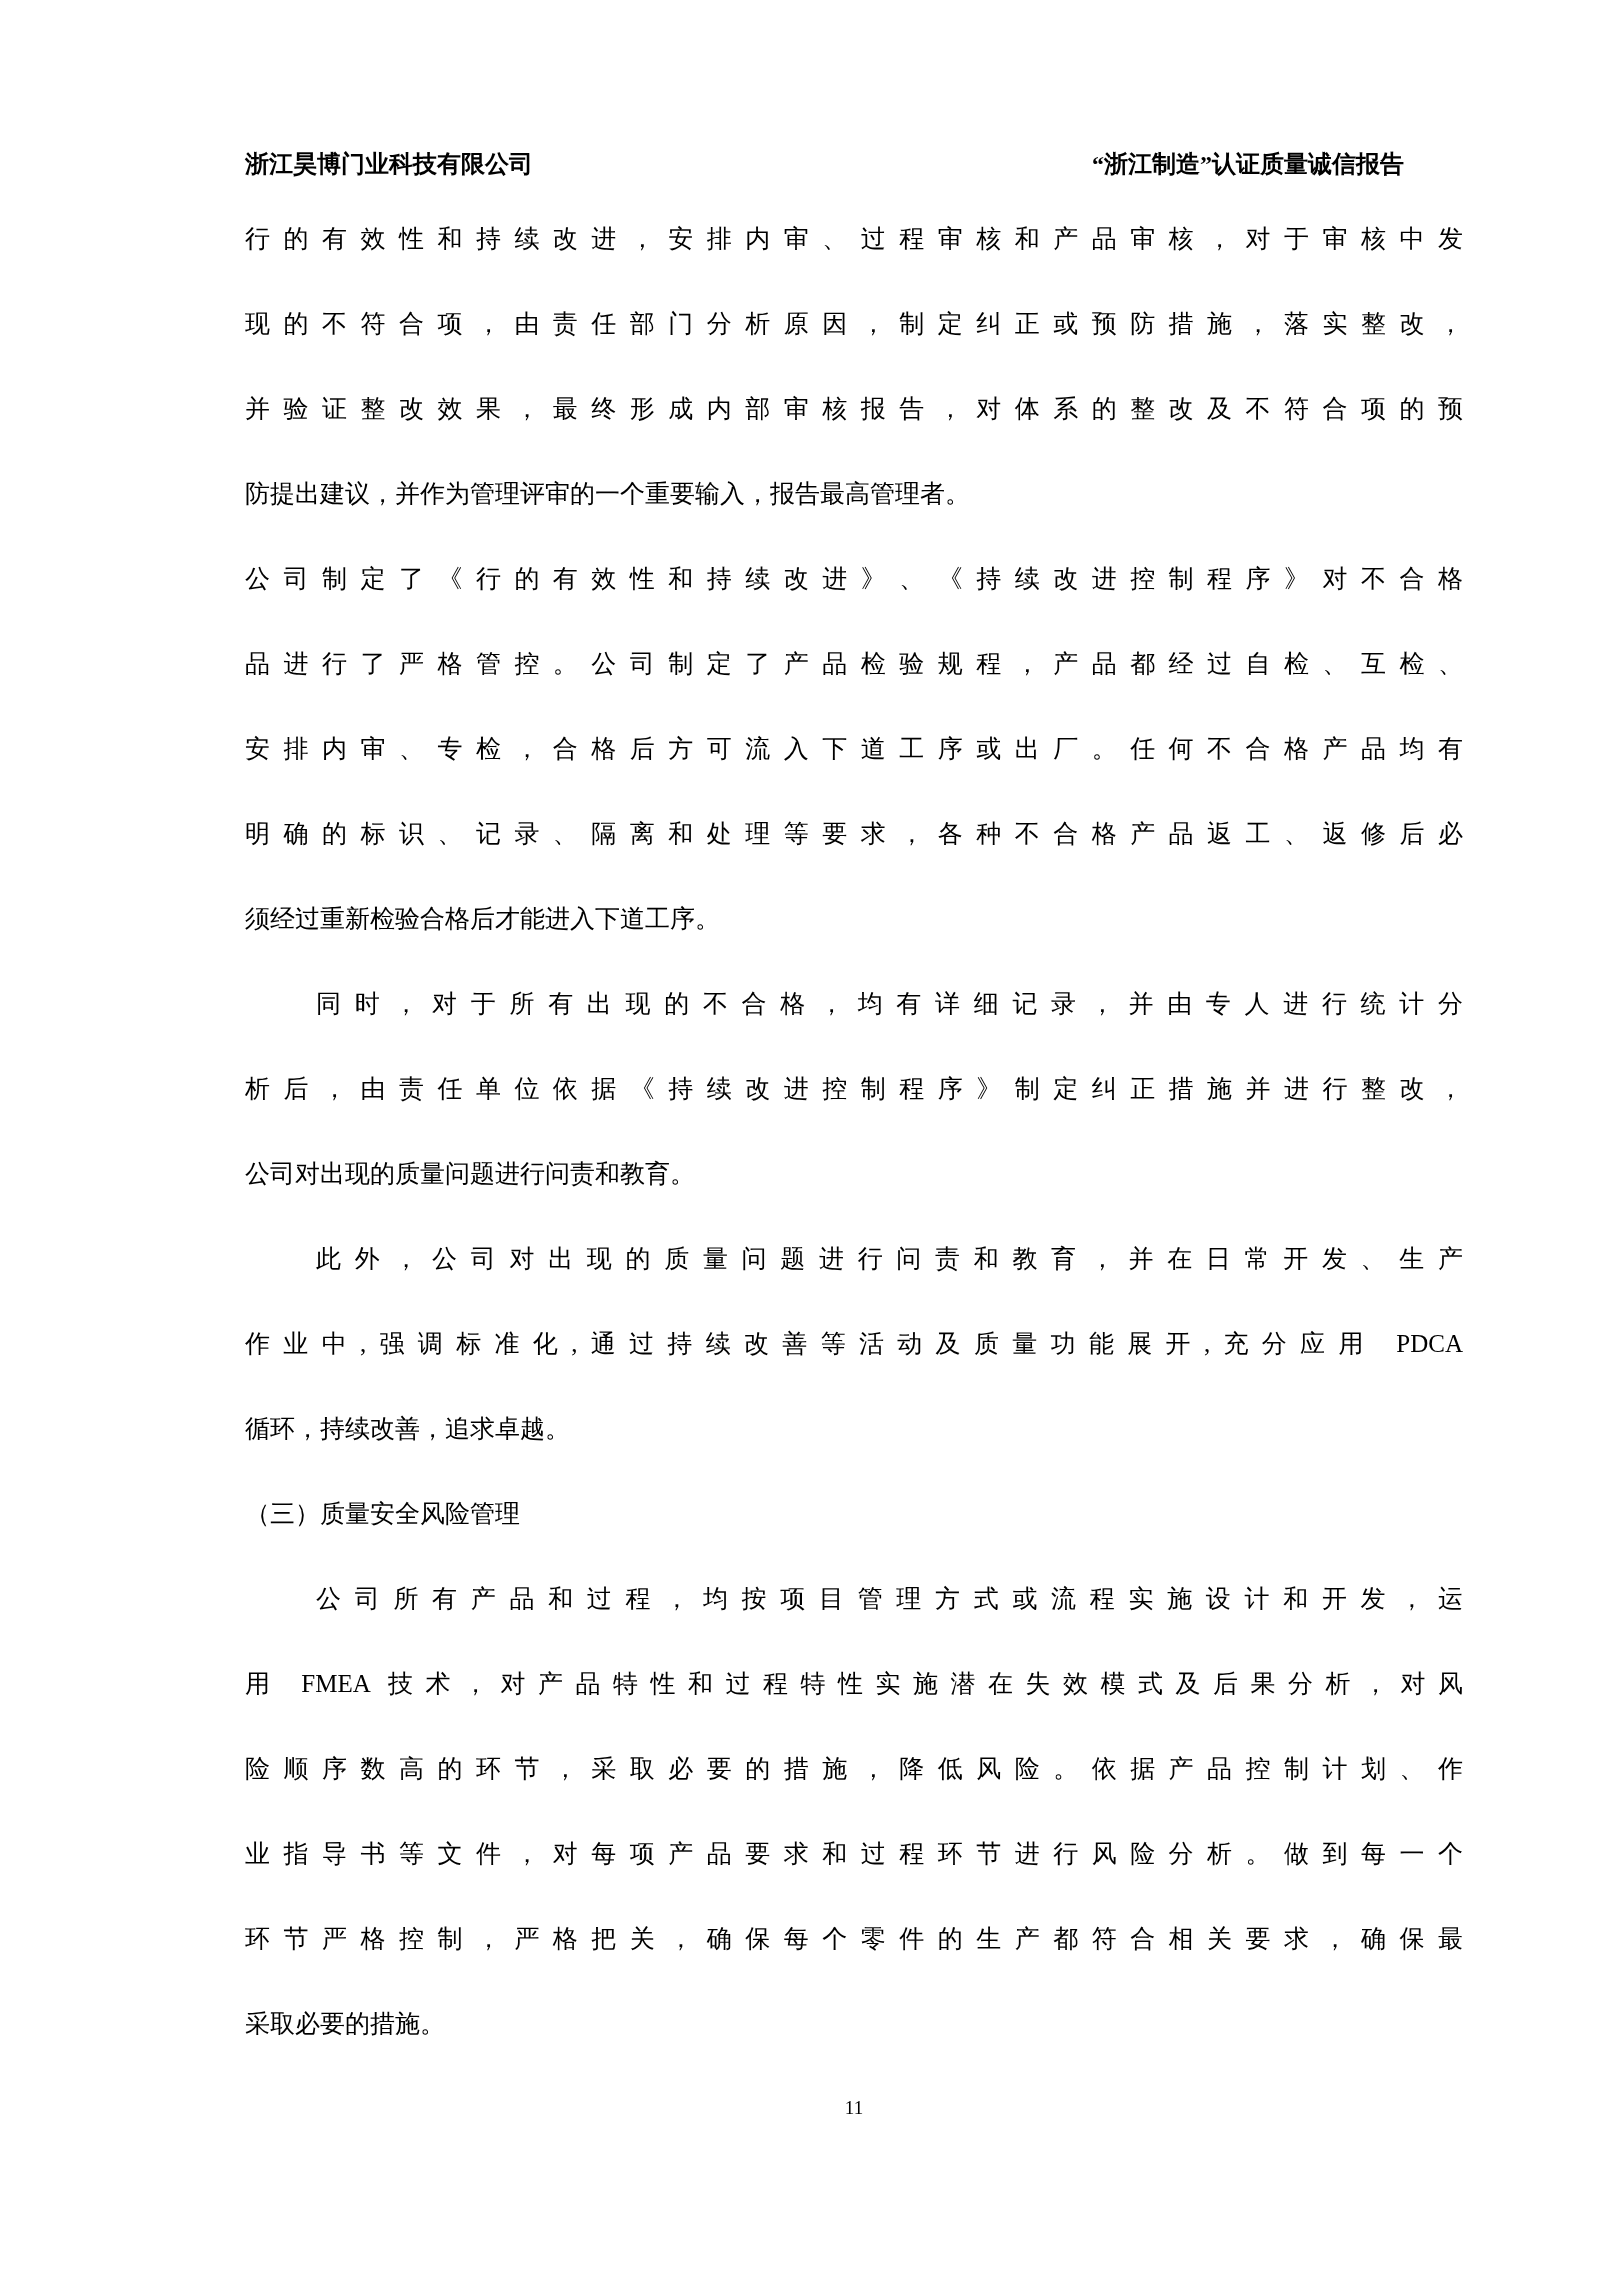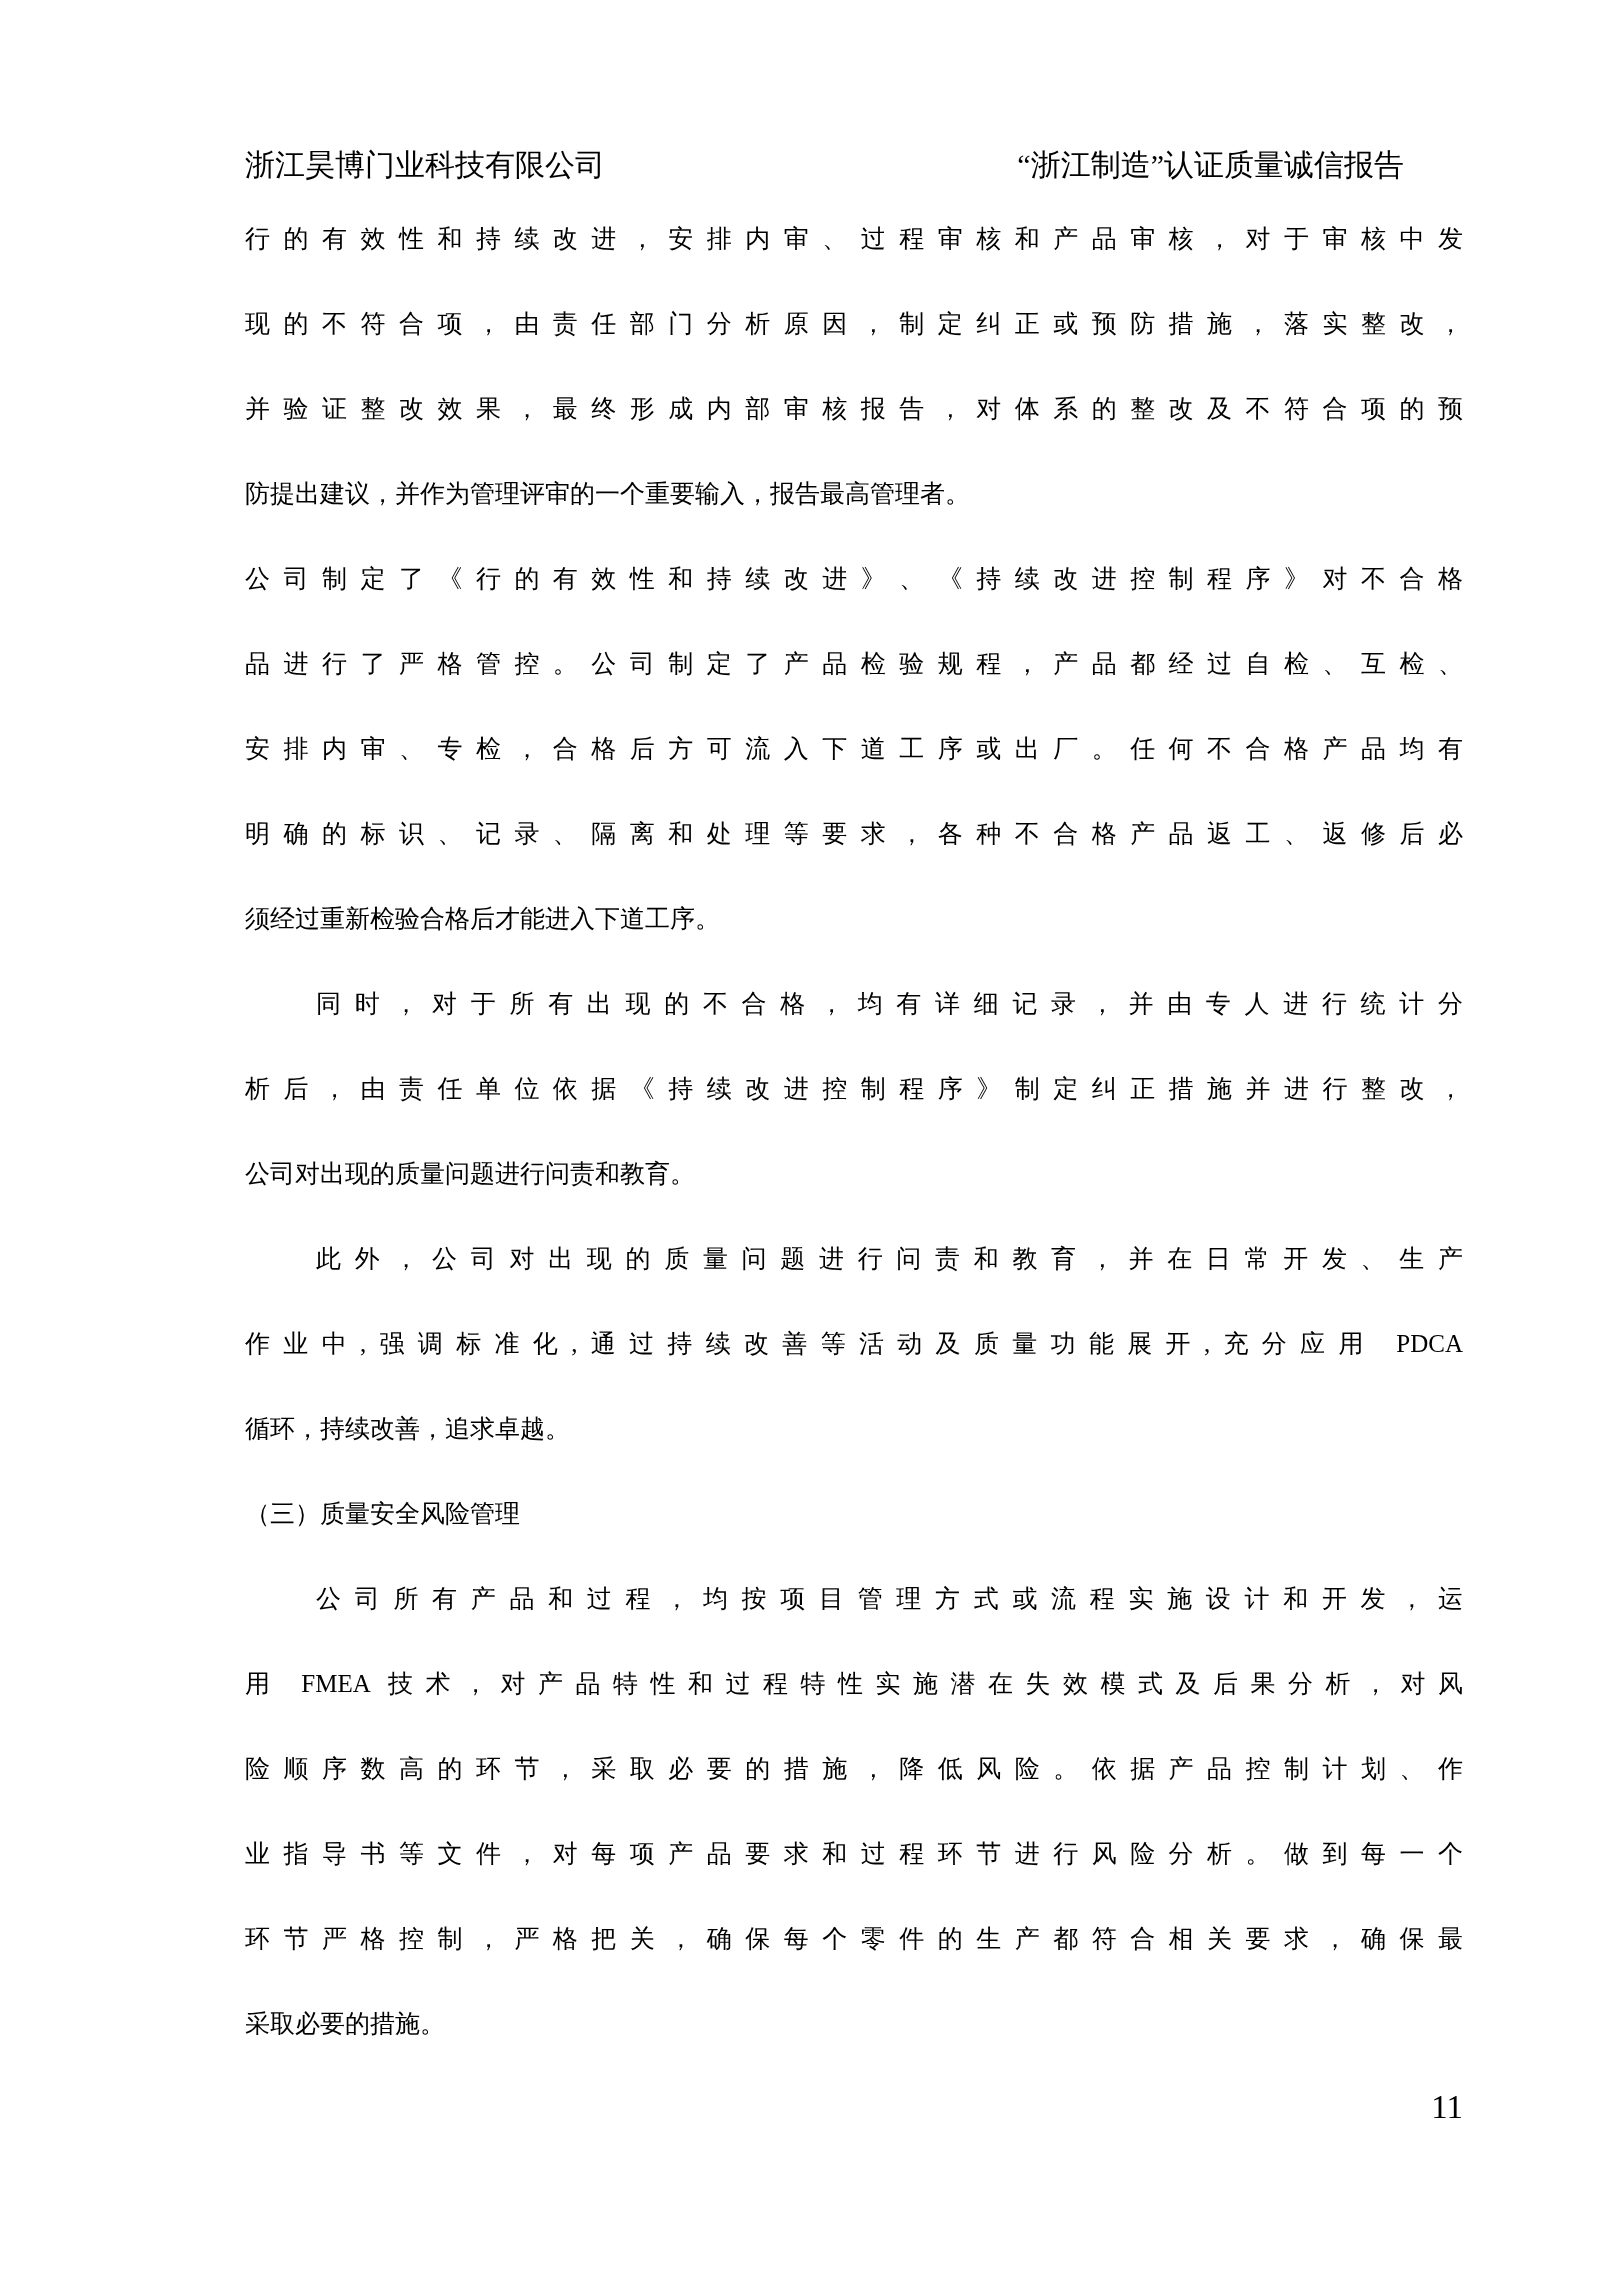--- a/index.html
+++ b/index.html
@@ -13,23 +13,24 @@
     overflow: hidden;
   }
   .header {
     position: absolute;
     top: 145px;
     left: 245px;
     right: 216px;
     display: flex;
     justify-content: space-between;
     align-items: baseline;
-    font-size: 30px;
+    font-size: 24px;
     line-height: 39px;
     white-space: nowrap;
+    font-weight: bold;
   }
   .body-text {
     position: absolute;
     top: 196px;
     left: 245px;
     width: 1218px;
   }
   .line {
     font-size: 25px;
     line-height: 85px;
@@ -41,22 +42,22 @@
     white-space: normal;
     text-align: justify;
     text-align-last: justify;
   }
   .indent { text-indent: 71px; }
   .footer {
     position: absolute;
     top: 2090px;
     left: 245px;
     width: 1218px;
-    text-align: right;
-    font-size: 33px;
+    text-align: center;
+    font-size: 19px;
     line-height: 35px;
   }
 </style>
 </head>
 <body>
 
 <div class="page">
 
   <div class="header">
     <span>浙江昊博门业科技有限公司</span>

